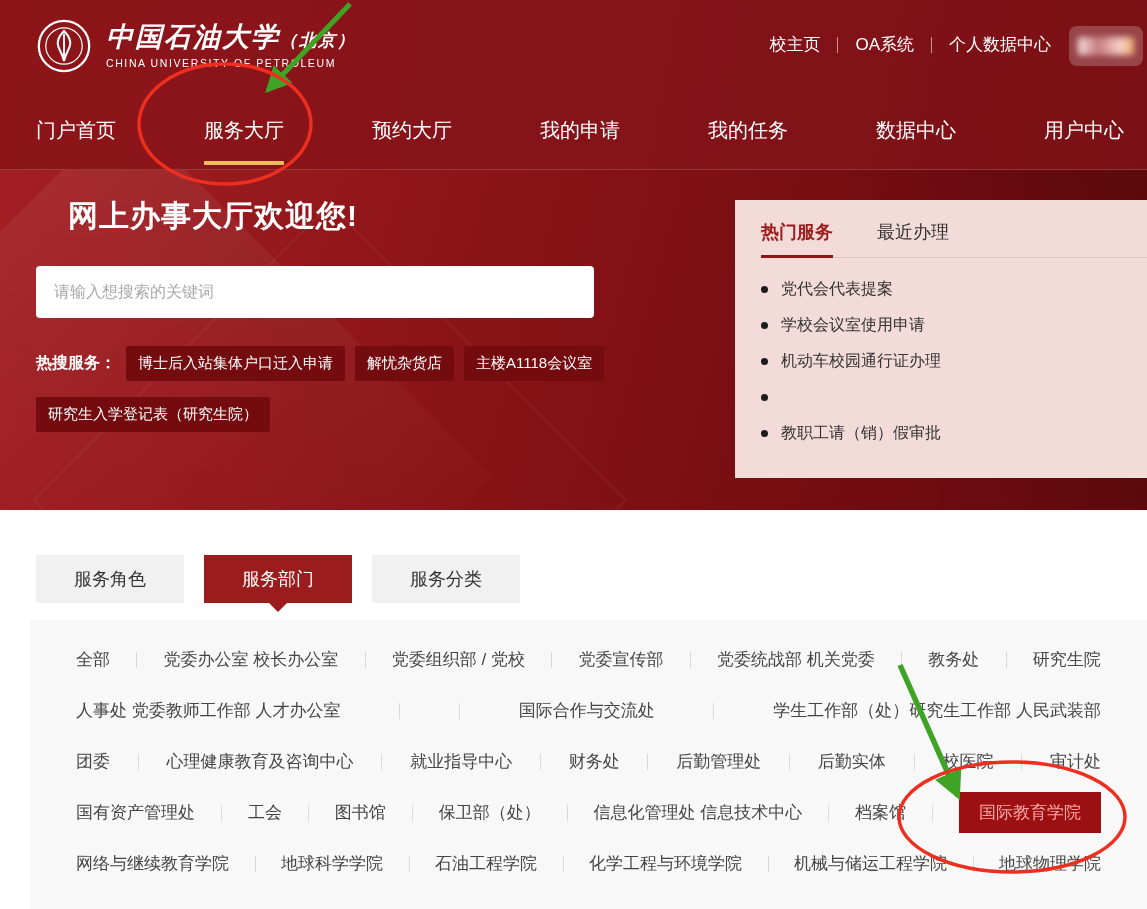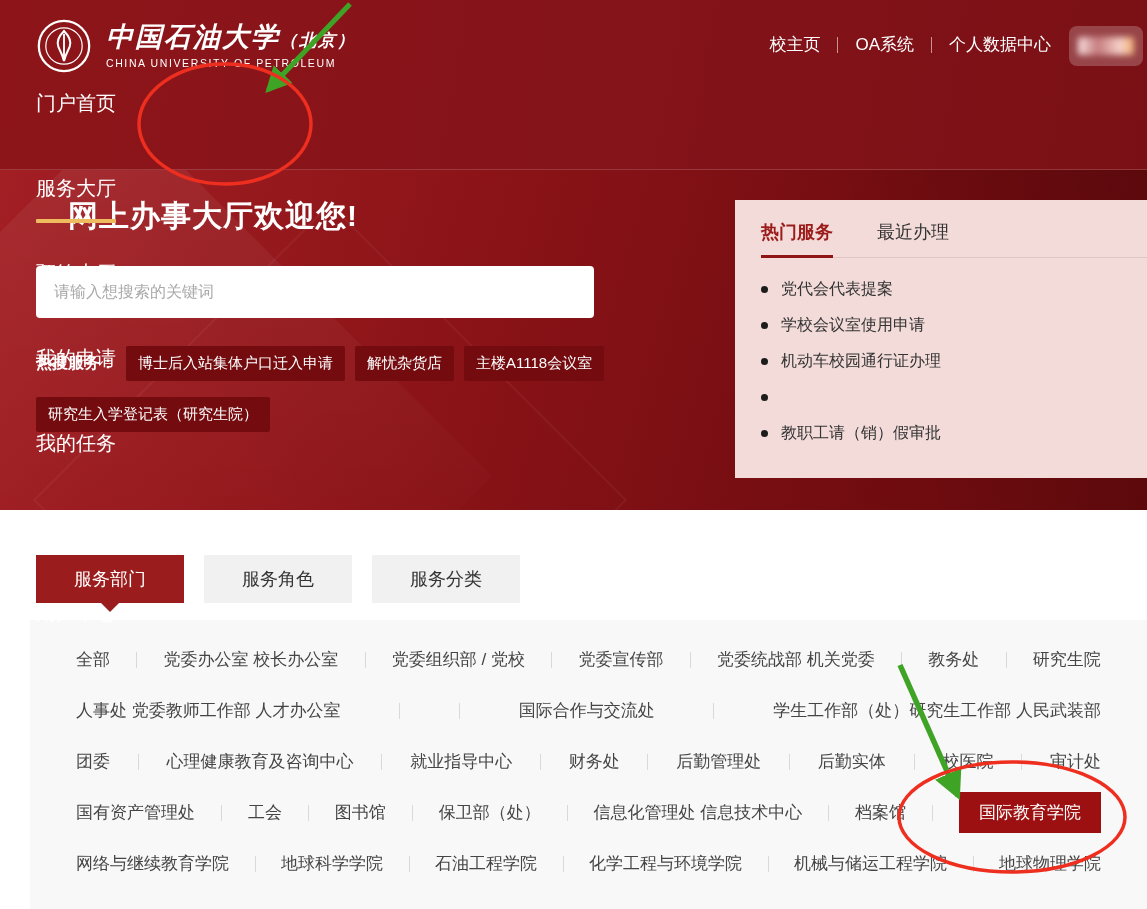--- a/index.html
+++ b/index.html
@@ -23,21 +23,21 @@
   .top-links { position:absolute; right:96px; top:33px; display:flex; align-items:center; gap:17px; }
   .top-link { color:#fff; font-size:17px; text-decoration:none; cursor:pointer; white-space:nowrap; }
   .tl-sep { width:1px; height:16px; background:rgba(255,255,255,.55); }
 
   .user-badge { position:absolute; right:4px; top:26px; width:74px; height:40px;
     background:rgba(255,255,255,.22); border-radius:8px; overflow:hidden; cursor:pointer; }
   .blur-name { position:absolute; left:9px; right:9px; top:11px; bottom:11px; border-radius:3px;
     background:linear-gradient(90deg,rgba(255,235,235,.95),rgba(255,190,190,.45) 35%,rgba(255,225,215,.9) 75%,rgba(255,190,120,.85));
     filter:blur(3px); }
 
-  .main-nav { position:absolute; left:36px; top:90px; height:80px; display:flex; align-items:center; gap:58px;flex-direction:column; }
+  .main-nav { position:absolute; left:36px; top:90px; height:80px; display:flex; align-items:center; gap:88px; }
   .nav-item { color:#fff; font-size:20px; cursor:pointer; position:relative; white-space:nowrap; }
   .nav-item.active::after { content:""; position:absolute; left:50%; transform:translateX(-50%);
     bottom:-21px; width:80px; height:4px; background:#eebc5e; border-radius:1px; }
 
   
   .banner { position:absolute; left:0; top:170px; width:1147px; height:340px; overflow:hidden;
     background:linear-gradient(105deg,#a21f24 0%,#8a1317 42%,#700c10 78%,#640a0d 100%); z-index:1; }
   .banner .deco1 { position:absolute; left:-150px; top:40px; width:520px; height:560px;
     background:linear-gradient(135deg,rgba(255,255,255,.07),rgba(255,255,255,0) 60%); transform:rotate(45deg); }
   .banner .deco2 { position:absolute; left:120px; top:120px; width:420px; height:420px;
@@ -75,21 +75,21 @@
   .filter-tab.active { background:#9b1c1c; color:#fff; }
   .filter-tab.active::after { content:""; position:absolute; bottom:-9px; left:50%; transform:translateX(-50%);
     border:10px solid transparent; border-top:10px solid #9b1c1c; border-bottom:0; }
 
   
   .dept-panel { position:absolute; left:30px; top:620px; width:1117px; height:289px;
     background:#f8f8f8; padding:14px 46px 0; }
   .dept-row { display:flex; justify-content:space-between; align-items:center; height:51px; }
   .dept-item { font-size:17px; color:#454545; cursor:pointer; white-space:nowrap; }
   .dept-sep { width:1px; height:16px; background:#d9d9d9; flex:0 0 auto; }
-  .dept-highlight { background:#9c1011; color:#ffffff; padding:9px 20px;text-align:center; }
+  .dept-highlight { background:#9c1011; color:#fca5a5; padding:9px 20px;text-align:center; }
 
   
   .annotations { position:absolute; left:0; top:0; width:1147px; height:909px;
     pointer-events:none; z-index:60; }
 </style>
 </head>
 <body>
 
 <div class="top-red">
   <div class="logo">
@@ -170,22 +170,22 @@
         </li>
         <li>
           <span class="bullet"></span>
           <span>教职工请（销）假审批</span>
         </li>
       </ul>
   </aside>
 </section>
 
 <div class="filter-tabs">
+    <div class="filter-tab">服务角色</div>
     <div class="filter-tab active">服务部门</div>
-    <div class="filter-tab">服务角色</div>
     <div class="filter-tab">服务分类</div>
   </div>
 
 <div class="dept-panel">
     <div class="dept-row">
       <span class="dept-item">全部</span>
       <span class="dept-sep"></span>
       <span class="dept-item">党委办公室 校长办公室</span>
       <span class="dept-sep"></span>
       <span class="dept-item">党委组织部 / 党校</span>

